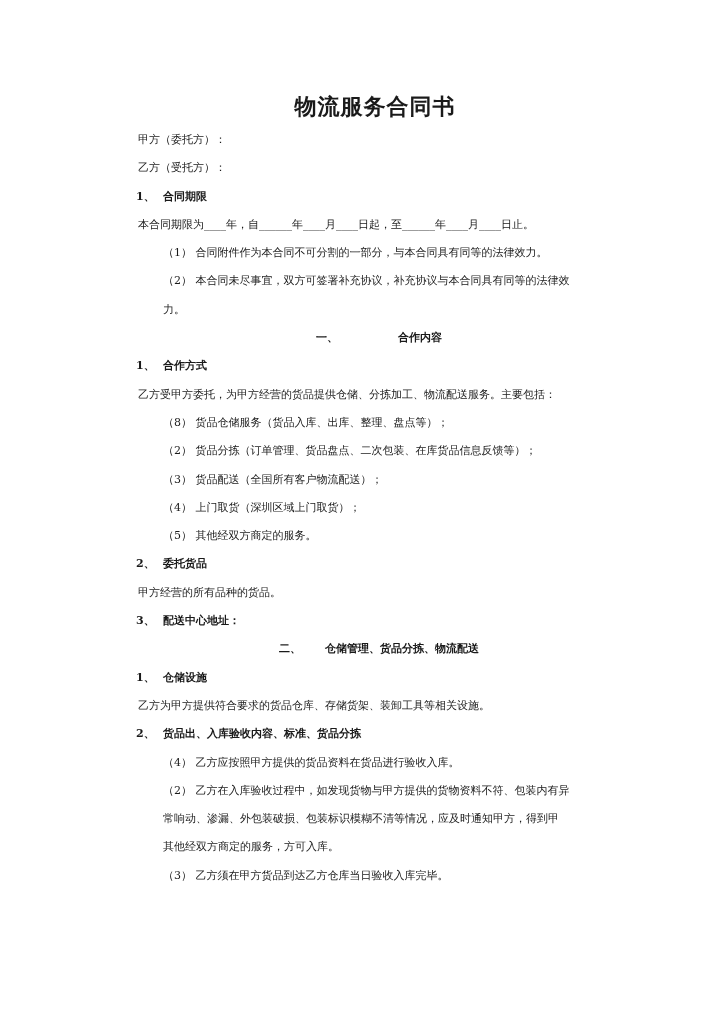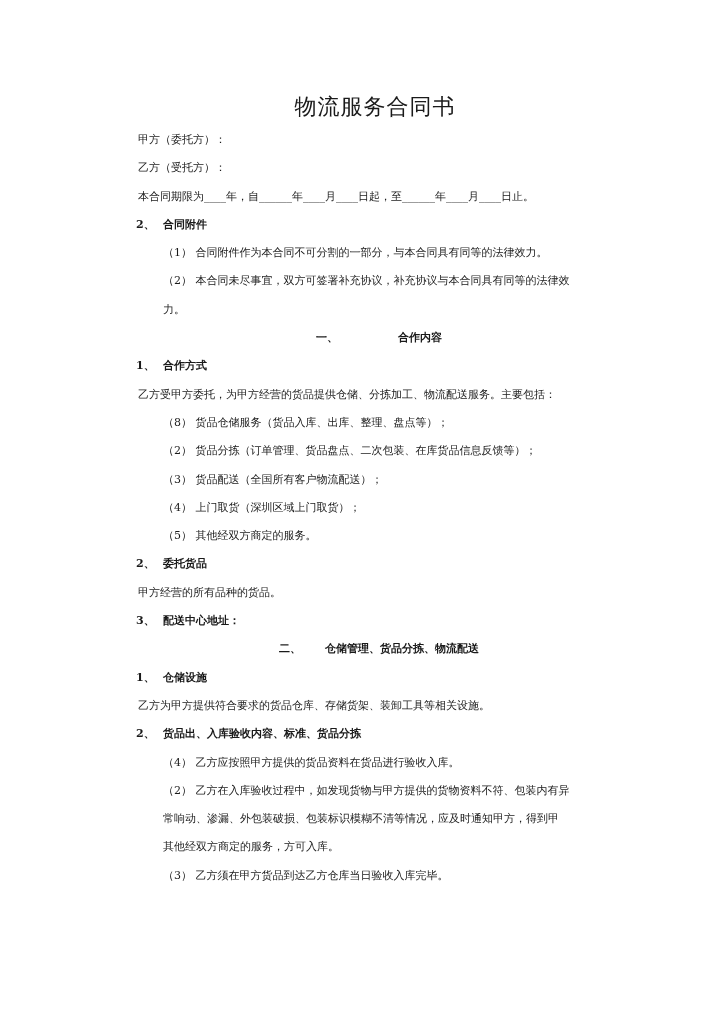--- a/index.html
+++ b/index.html
@@ -20,21 +20,21 @@
     position: absolute;
     left: 128px;
     top: 87px;
     width: 494px;
   }
   .title {
     height: 39px;
     line-height: 39px;
     text-align: center;
     font-size: 22px;
-    font-weight: normal;
+    font-weight: bold;
     white-space: nowrap;
     letter-spacing: 1px;
   }
   .ln {
     height: 28.3px;
     line-height: 28.3px;
     font-size: 11px;
     white-space: nowrap;
     margin-left: 8px;
   }
@@ -58,25 +58,25 @@
 <body>
 
 <div class="page">
   <div class="doc">
 
     <div class="title">物流服务合同书</div>
 
     <div class="ln b">甲方（委托方）：</div>
     <div class="ln b">乙方（受托方）：</div>
 
+    <div class="ln hn">
+      <span class="no">1、</span><span>合同期限</span>
+    </div>
     <div class="ln b">本合同期限为____年，自______年____月____日起，至______年____月____日止。</div>
 
-    <div class="ln hn">
-      <span class="no">2、</span><span>合同附件</span>
-    </div>
     <div class="ln ind">（1） 合同附件作为本合同不可分割的一部分，与本合同具有同等的法律效力。</div>
     <div class="ln ind">（2） 本合同未尽事宜，双方可签署补充协议，补充协议与本合同具有同等的法律效</div>
     <div class="ln ind">力。</div>
 
     <div class="ln sec sec-a">
       <span class="no2">一、</span>
         <span>合作内容</span>
     </div>
 
     <div class="ln hn">

